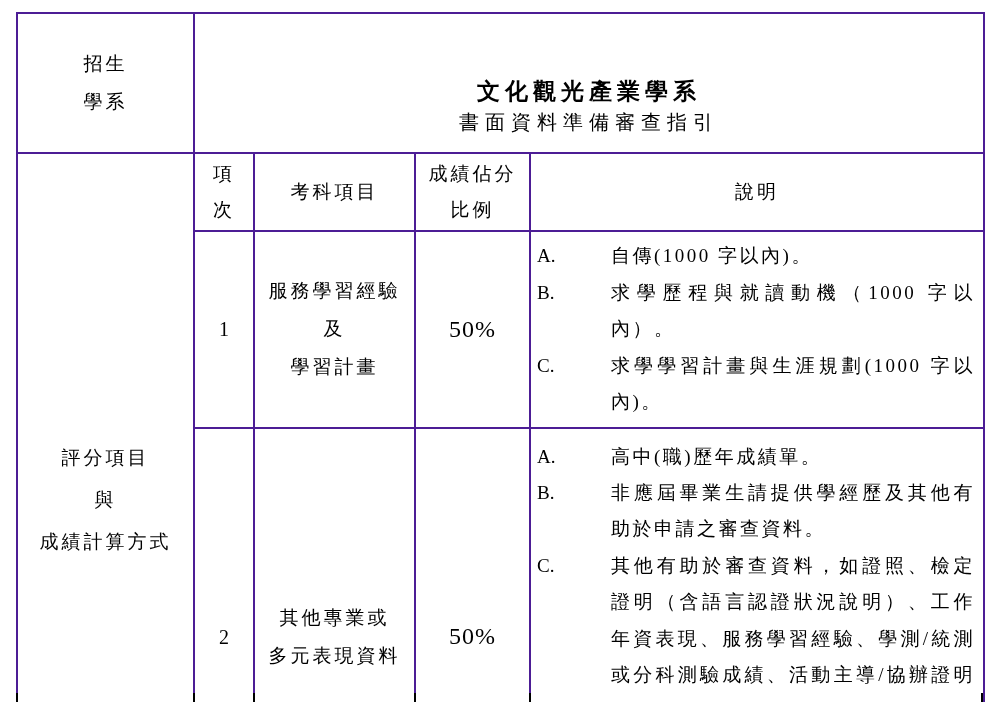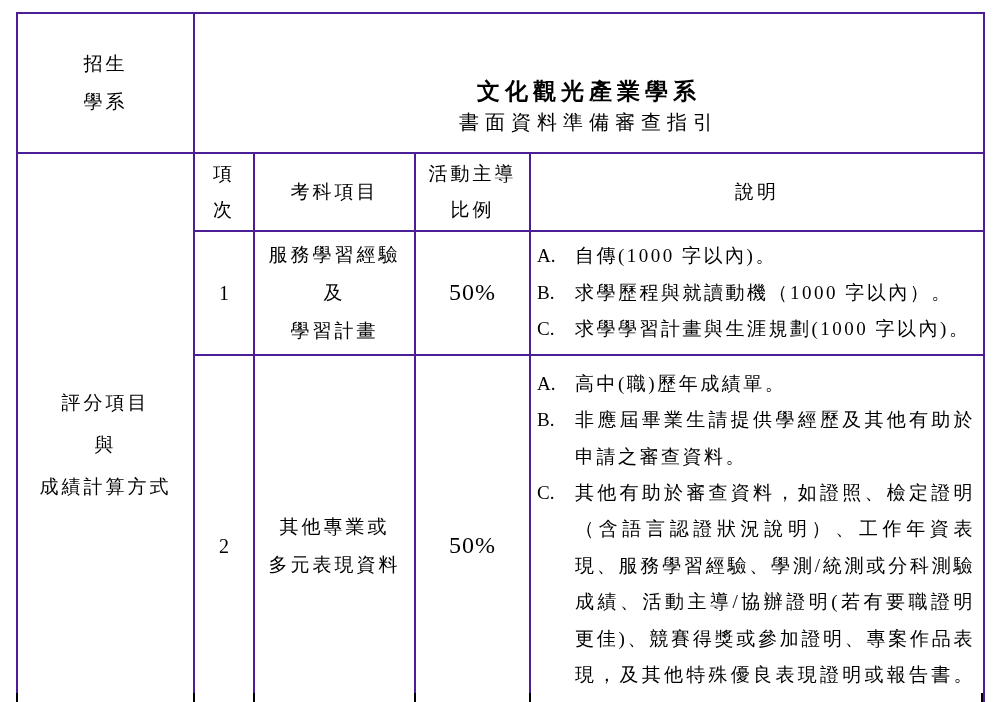--- a/index.html
+++ b/index.html
@@ -88,20 +88,21 @@
     letter-spacing: 0;
     line-height: 1.92;
     font-size: 19px;
   }
   .desc-text {
     flex: 1 1 auto;
     line-height: 1.92;
     font-size: 19px;
     letter-spacing: 2.5px;
     text-align: justify;
+    margin-left: 36px;
   }
   
   .stub {
     position: absolute;
     top: 693px;
     height: 9px;
     width: 2px;
     background: #000000;
   }
 </style>
@@ -136,21 +137,21 @@
         <div>評分項目</div>
         <div>與</div>
         <div>成績計算方式</div>
       </td>
       <td class="cell th-cell">
         <div>項</div>
         <div>次</div>
       </td>
       <td class="cell th-cell">考科項目</td>
       <td class="cell th-cell">
-        <div>活動主導</div>
+        <div>成績佔分</div>
         <div>比例</div>
       </td>
       <td class="cell th-cell">說明</td>
     </tr>
 
     <tr style="height:116px;">
       <td class="cell num-cell">1</td>
       <td class="cell subject-cell">
         <div>服務學習經驗</div>
         <div>及</div>

